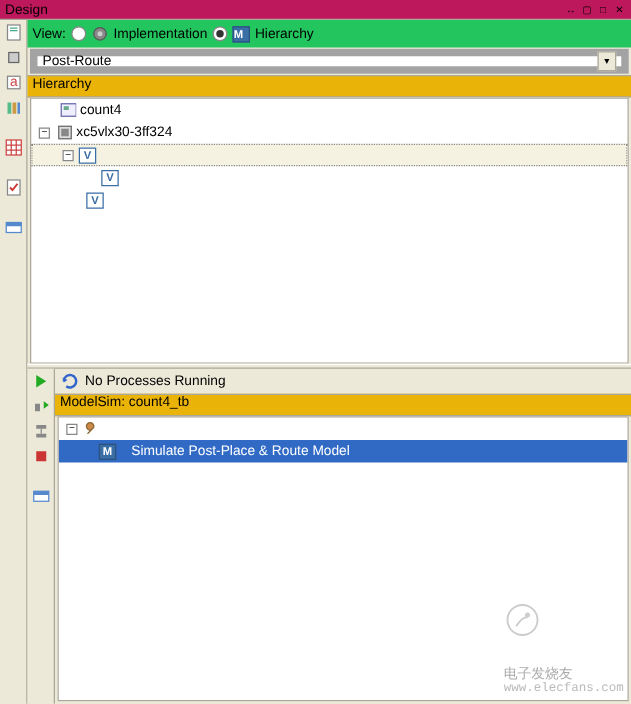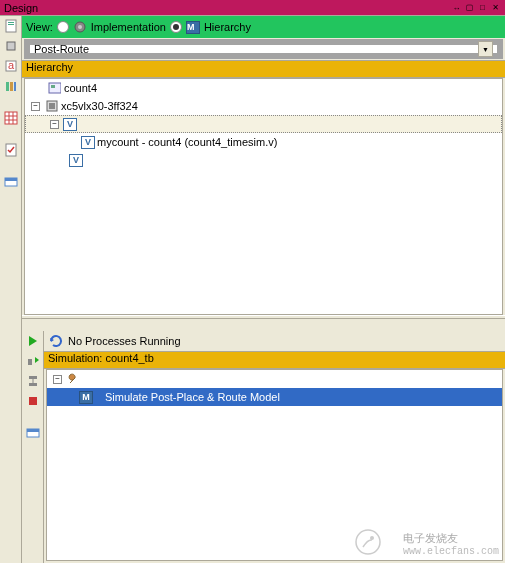--- a/index.html
+++ b/index.html
@@ -11,37 +11,37 @@
 .left-toolbar { width: 22px; background: #ece9d8; border-right: 1px solid #aca899; display: flex; flex-direction: column; align-items: center; padding-top: 2px; gap: 4px; }
 .tool-icon { width: 16px; height: 16px; display: flex; align-items: center; justify-content: center; cursor: pointer; }
 .content { flex: 1; display: flex; flex-direction: column; }
 .view-row { height: 22px; display: flex; align-items: center; padding: 0 4px; gap: 4px; background: #22c55e; }
 .radio { width: 12px; height: 12px; border: 1px solid #888; border-radius: 50%; display: inline-flex; align-items: center; justify-content: center; background: #fff; }
 .radio.selected::after { content: ''; width: 6px; height: 6px; background: #333; border-radius: 50%; }
 .dropdown { height: 20px; background: #fff; border: 6px solid #a3a3a3; display: flex; align-items: center; padding: 0 4px; margin: 1px 2px; justify-content: space-between; }
 .dd-arrow { width: 15px; height: 16px; background: #ece9d8; border: 1px solid #aca899; display: flex; align-items: center; justify-content: center; font-size: 7px; }
 .panel-header { height: 18px; background: #eab308; border: 1px solid #aca899; border-left: none; border-right: none; padding: 0 4px; display: flex; align-items: flex-start; }
 .tree { background: #fff; border: 1px solid #aca899; margin: 0 2px; overflow: auto; }
-.tree-top { height: 237px; }
+.tree-top { height: 213px; }
 .tree-bottom { flex: 1; margin-bottom: 2px; }
 .tree-row { height: 18px; display: flex; align-items: center; white-space: nowrap; }
 .tree-row.selected { background: #f5f2e1; border: 1px dotted #888; }
 .tree-row.highlighted { background: #316ac5; color: #fff; }
 .expander { width: 9px; height: 9px; border: 1px solid #888; background: #fff; display: inline-flex; align-items: center; justify-content: center; font-size: 8px; line-height: 1; margin-right: 2px; cursor: pointer; }
 .indent { display: inline-block; }
 .node-icon { width: 15px; height: 14px; display: inline-flex; align-items: center; justify-content: center; margin: 0 2px; font-size: 10px; border: 1px solid transparent; }
 .v-icon { background: #fff; border: 1px solid #3a6ea5; color: #3a6ea5; font-weight: bold; font-size: 9px; width: 14px; height: 13px; }
 .m-icon { background: #3a6ea5; color: #fff; font-weight: bold; font-size: 9px; width: 14px; height: 13px; border: 1px solid #29527f; }
 .chip-icon { font-size: 11px; }
 .status-row { height: 20px; display: flex; align-items: center; padding: 0 4px; gap: 4px; }
 .splitter { height: 4px; background: #ece9d8; border-top: 1px solid #fff; border-bottom: 1px solid #aca899; cursor: ns-resize; }
 .lower-left-toolbar { width: 22px; background: #ece9d8; border-right: 1px solid #aca899; display: flex; flex-direction: column; align-items: center; padding-top: 2px; gap: 4px; }
-.lower { display: flex; flex: 1; margin-top: 12px; }
+.lower { display: flex; flex: 1; }
 .lower-content { flex: 1; display: flex; flex-direction: column; }
-.watermark { position: absolute; bottom: 6px; right: 6px; color: #aaa; font-size: 13px; display: flex; align-items: flex-end; gap: 20px; pointer-events: none; z-index: 10; }
+.watermark { position: absolute; bottom: 6px; right: 6px; color: #aaa; font-size: 13px; display: flex; align-items: flex-start; gap: 20px; pointer-events: none; z-index: 10; flex-direction: column; }
 .wm-url { font-size: 10px; color: #bbb; font-family: Liberation Mono, monospace; }
 svg { display: block; }
 </style>
 </head>
 <body>
 
 <div class="titlebar">
   <span>Design</span>
   <div class="titlebar-buttons">
     <span class="tb-btn">↔</span>
@@ -152,21 +152,20 @@
         <span>xc5vlx30-3ff324</span>
       </div>
       <div class="tree-row selected">
         <span class="indent" style="width:24px"></span>
         <span class="expander">−</span>
         <span class="node-icon v-icon">V</span>
       </div>
       <div class="tree-row">
         <span class="indent" style="width:54px"></span>
         <span class="node-icon v-icon">V</span>
-        <span>mycount - count4 (count4_timesim.v)</span>
       </div>
       <div class="tree-row">
         <span class="indent" style="width:42px"></span>
         <span class="node-icon v-icon">V</span>
       </div>
     </div>
 
     <div class="splitter"></div>
 
     <div class="lower">
@@ -208,21 +207,21 @@
           <span>
               <svg width="16" height="14">
                 <path d="M3 7 A5 5 0 1 1 5 11" fill="none" stroke="#36c" stroke-width="2"></path>
                 <path d="M2 4 L3 8 L6 6 Z" fill="#36c"></path>
               </svg>
             </span>
           <span>No Processes Running</span>
         </div>
 
         <div class="panel-header">
-          <span>Simulation: count4_tb</span>
+          <span>ModelSim: count4_tb</span>
         </div>
 
         <div class="tree tree-bottom">
           <div class="tree-row">
             <span class="indent" style="width:6px"></span>
             <span class="expander">−</span>
             <span class="node-icon">
                 <svg width="14" height="14">
                   <path d="M3 11 L8 6 A3 3 0 1 0 6 8 Z" fill="#c84" stroke="#863"></path>
                 </svg>

